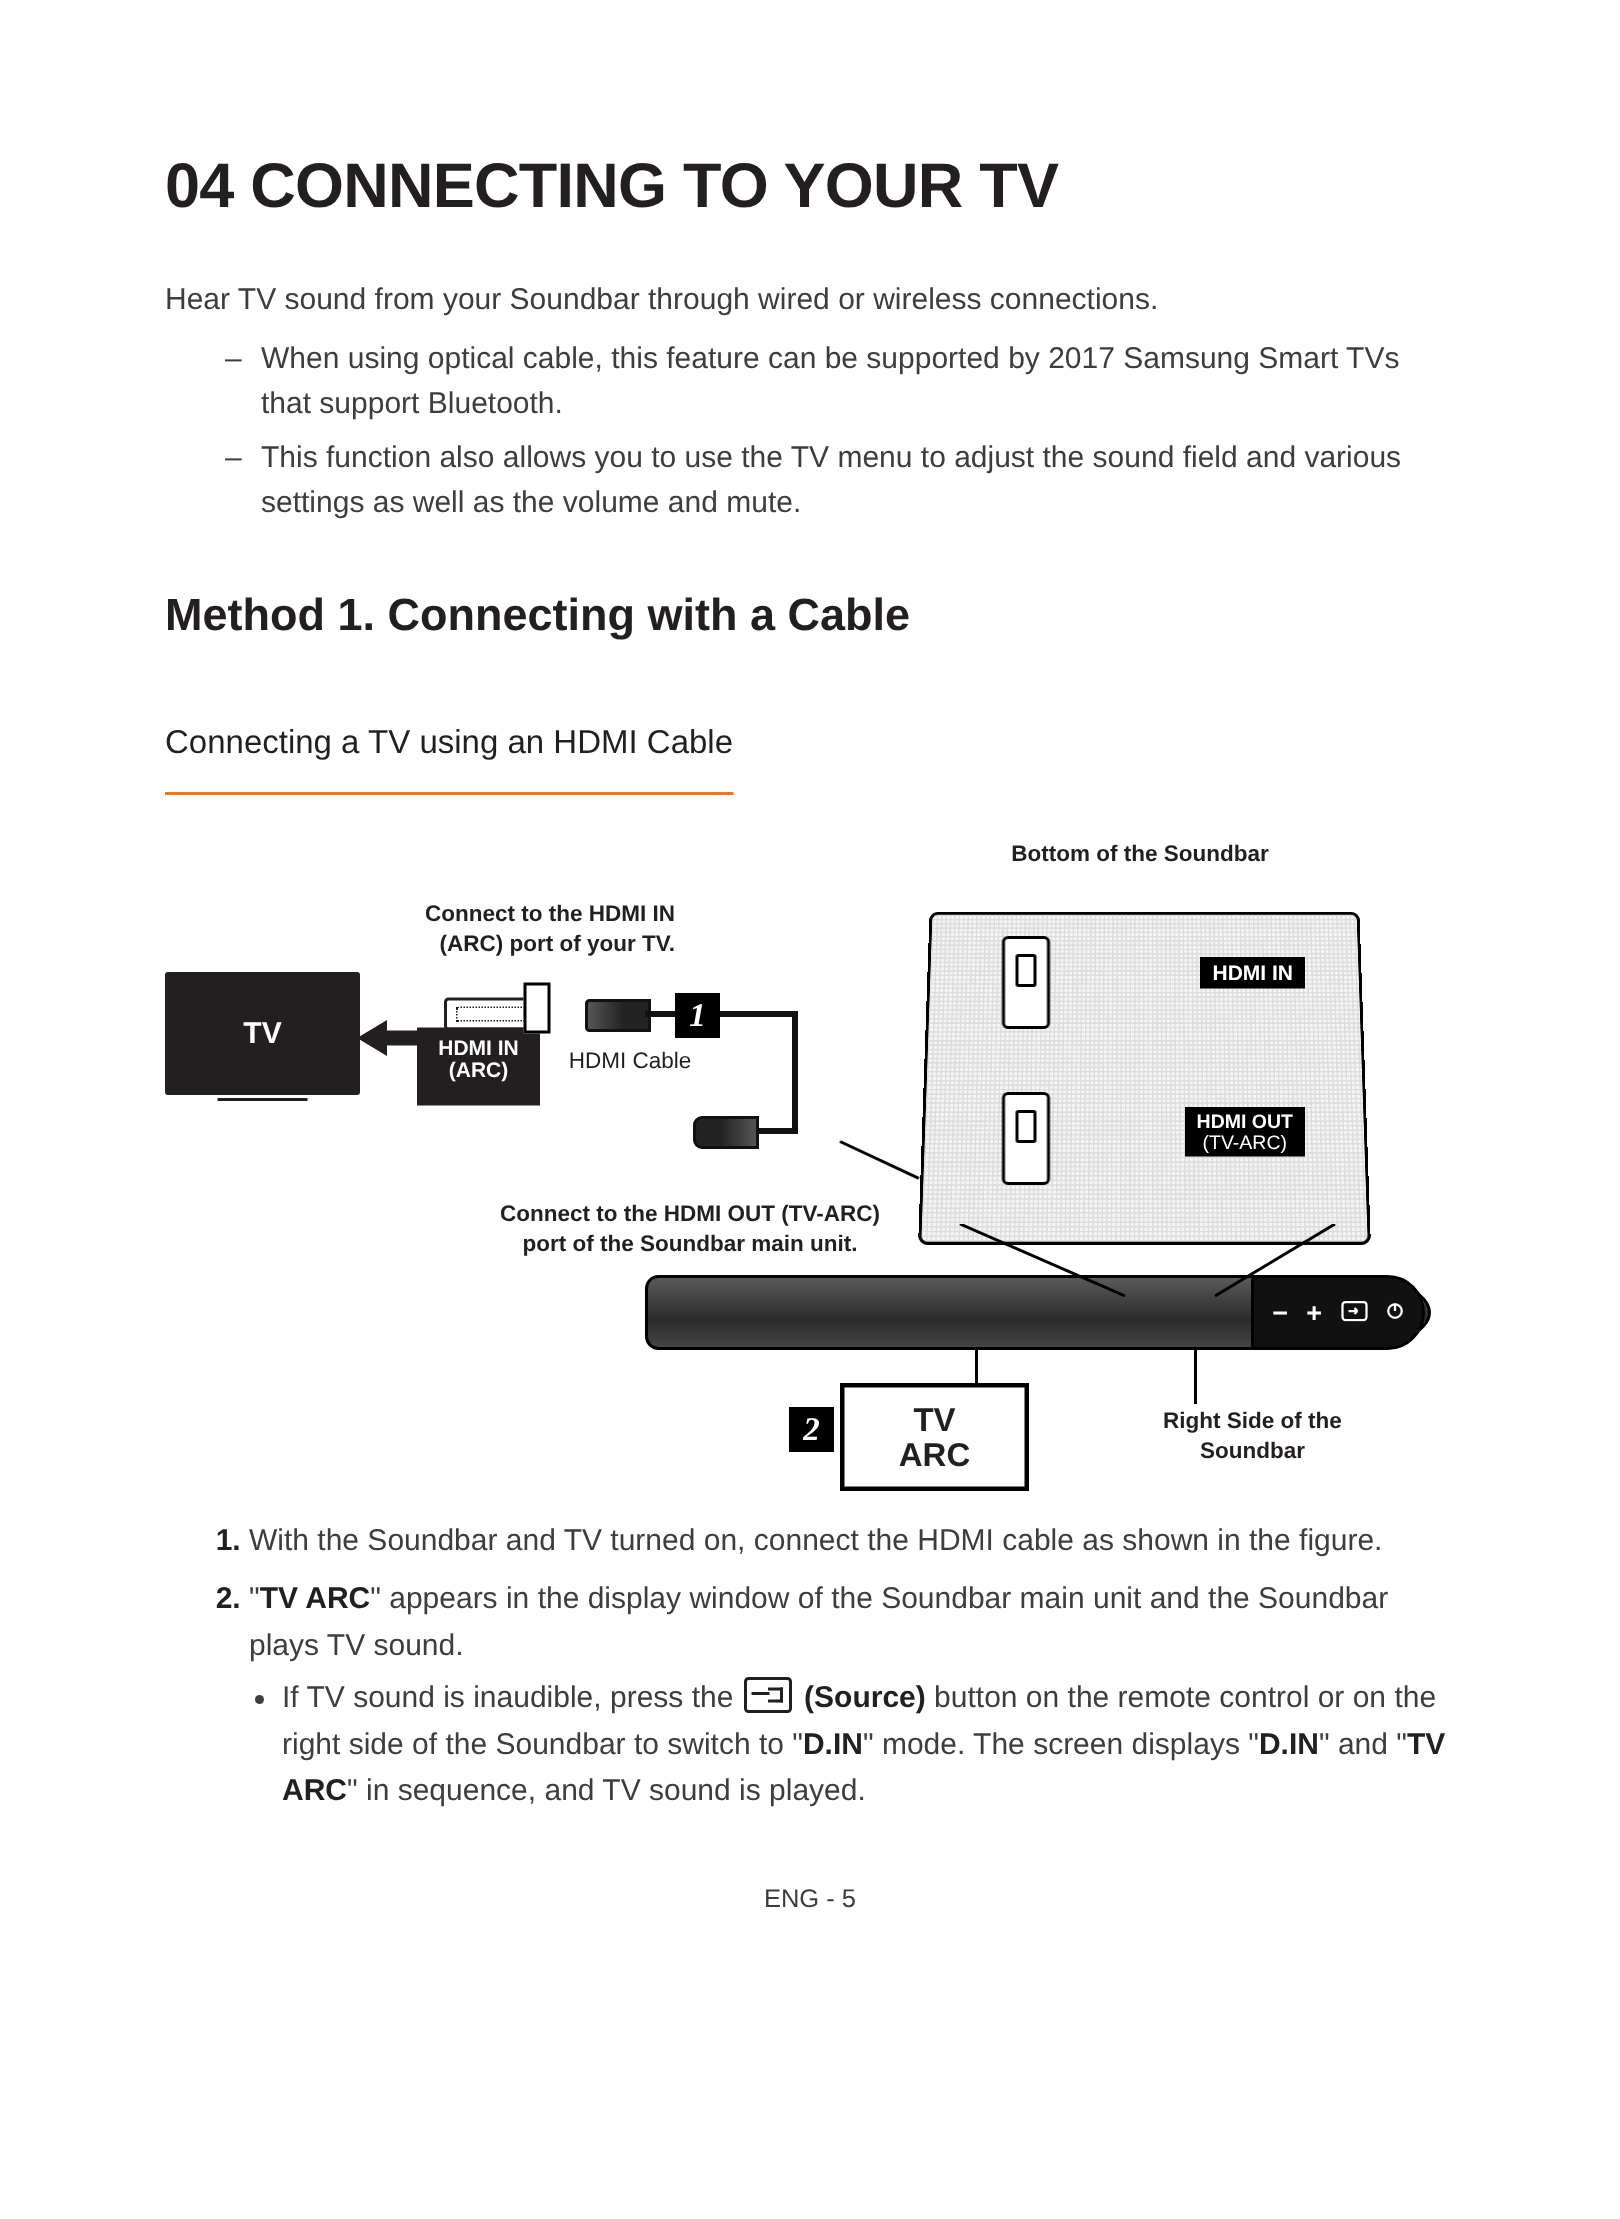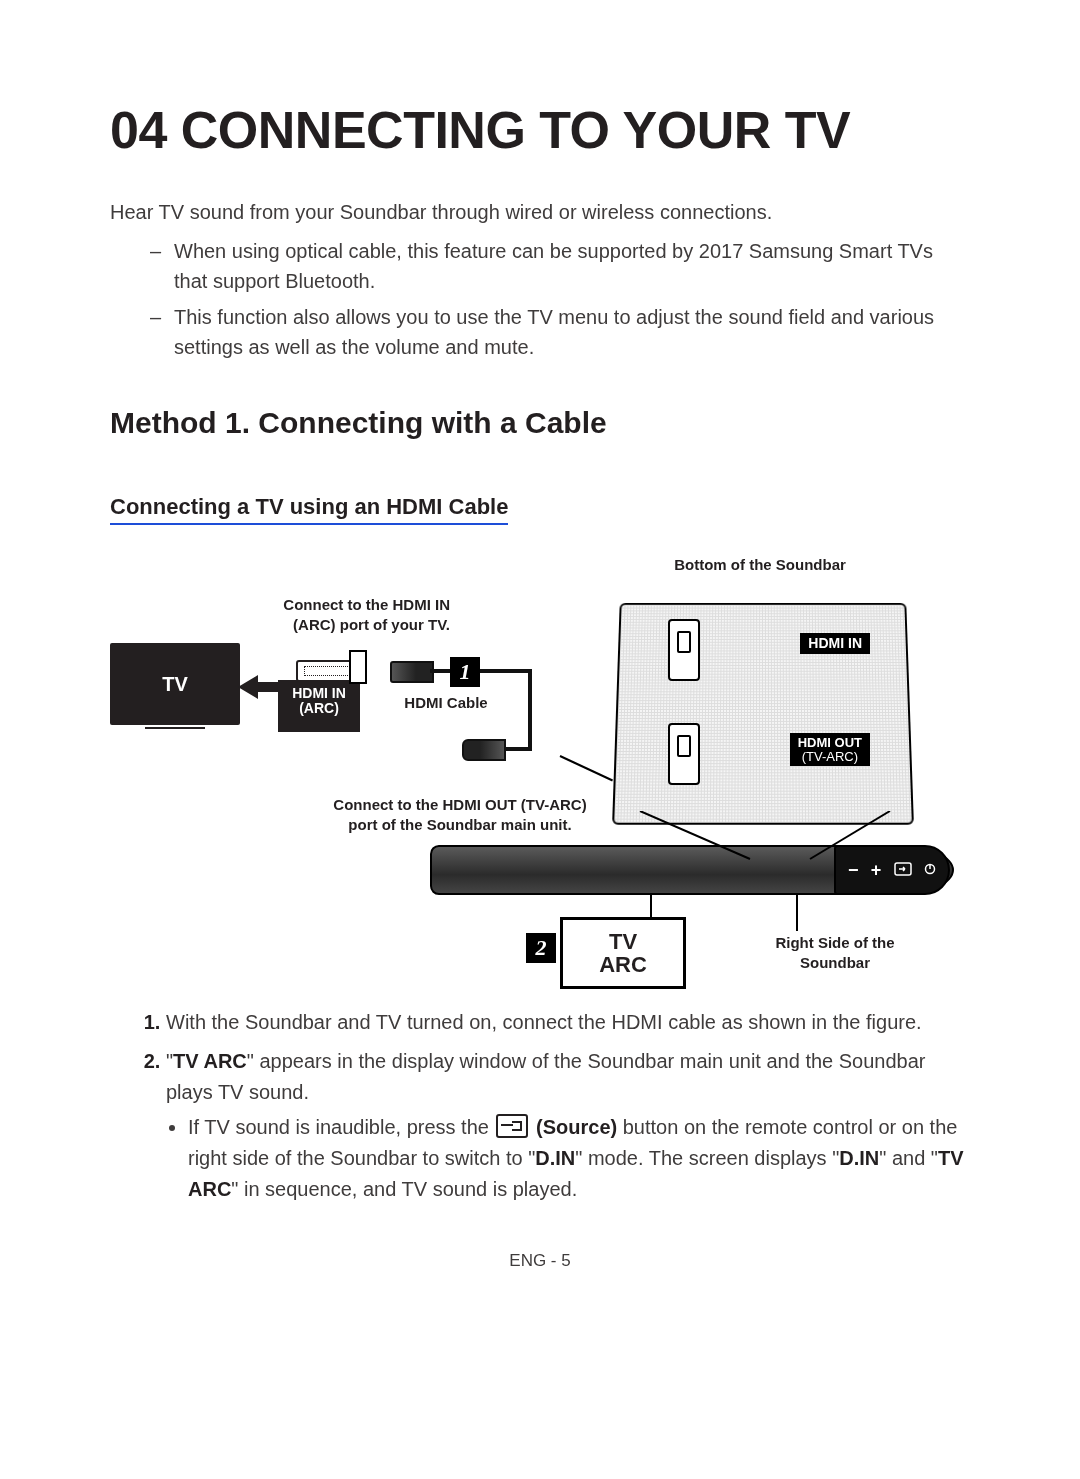--- a/index.html
+++ b/index.html
@@ -7,21 +7,21 @@
     background: #fff;
     color: #231f20;
     margin: 0;
     padding: 0;
     width: 1080px;
   }
   .page {
     padding: 100px 110px 60px 110px;
   }
   h1 {
-    font-size: 52px;
+    font-size: 42px;
     font-weight: 800;
     margin: 0 0 38px 0;
     letter-spacing: -0.5px;
   }
   .intro {
     font-size: 20px;
     margin: 0 0 10px 0;
     line-height: 1.4;
     color: #3f3c3c;
   }
@@ -53,25 +53,25 @@
     padding-left: 24px;
     margin-bottom: 6px;
   }
   h2 {
     font-size: 30px;
     font-weight: 800;
     margin: 44px 0 24px 0;
   }
   h3 {
     font-size: 22px;
-    font-weight: 700;
+    font-weight: 400;
     margin: 30px 0 20px 0;
-    border-bottom: 2px solid #1d4ed8;
+    border-bottom: 2px solid #f97316;
     display: inline-block;
-    padding-bottom: 3px;
+    padding-bottom: 20px;
   }
   .diagram {
     position: relative;
     width: 860px;
     height: 430px;
     margin: 10px 0 20px 0;
   }
   .dlabel {
     position: absolute;
     font-size: 15px;
@@ -327,21 +327,21 @@
     <div style="position:absolute; left:239px; top:95px; width:14px; height:30px; border:2px solid #000; background:#fff;"></div>
 
     <div class="connector" style="left:280px; top:106px;"></div>
     <div class="cable" style="left:320px; top:114px; width:100px;"></div>
     <div class="cable" style="left:418px; top:114px; width:4px; height:80px;"></div>
     <div class="cable" style="left:388px; top:192px; width:34px;"></div>
     <div class="connector" style="left:352px; top:184px; transform:scaleX(-1); border-radius:0 6px 6px 0;"></div>
 
     <div class="num-badge" style="left:340px; top:102px;">1</div>
 
-    <div class="dlabel" style="left:286px; top:138px; width:100px; font-weight:700;text-align:center;">HDMI Cable</div>
+    <div class="dlabel" style="left:260px; top:138px; width:100px; font-weight:400;text-align:center;">HDMI Cable</div>
 
     <div class="soundbar-bottom"></div>
     <div class="port-slot" style="right:270px; top:64px;"></div>
     <div class="port-slot" style="right:270px; top:168px;"></div>
     <div class="port-label" style="right:100px; top:78px;">HDMI IN</div>
     <div class="port-label" style="right:100px; top:178px; font-size:13px;">
       <span>HDMI OUT</span><br>
       <span style="font-weight:400;">(TV-ARC)</span>
     </div>
 

